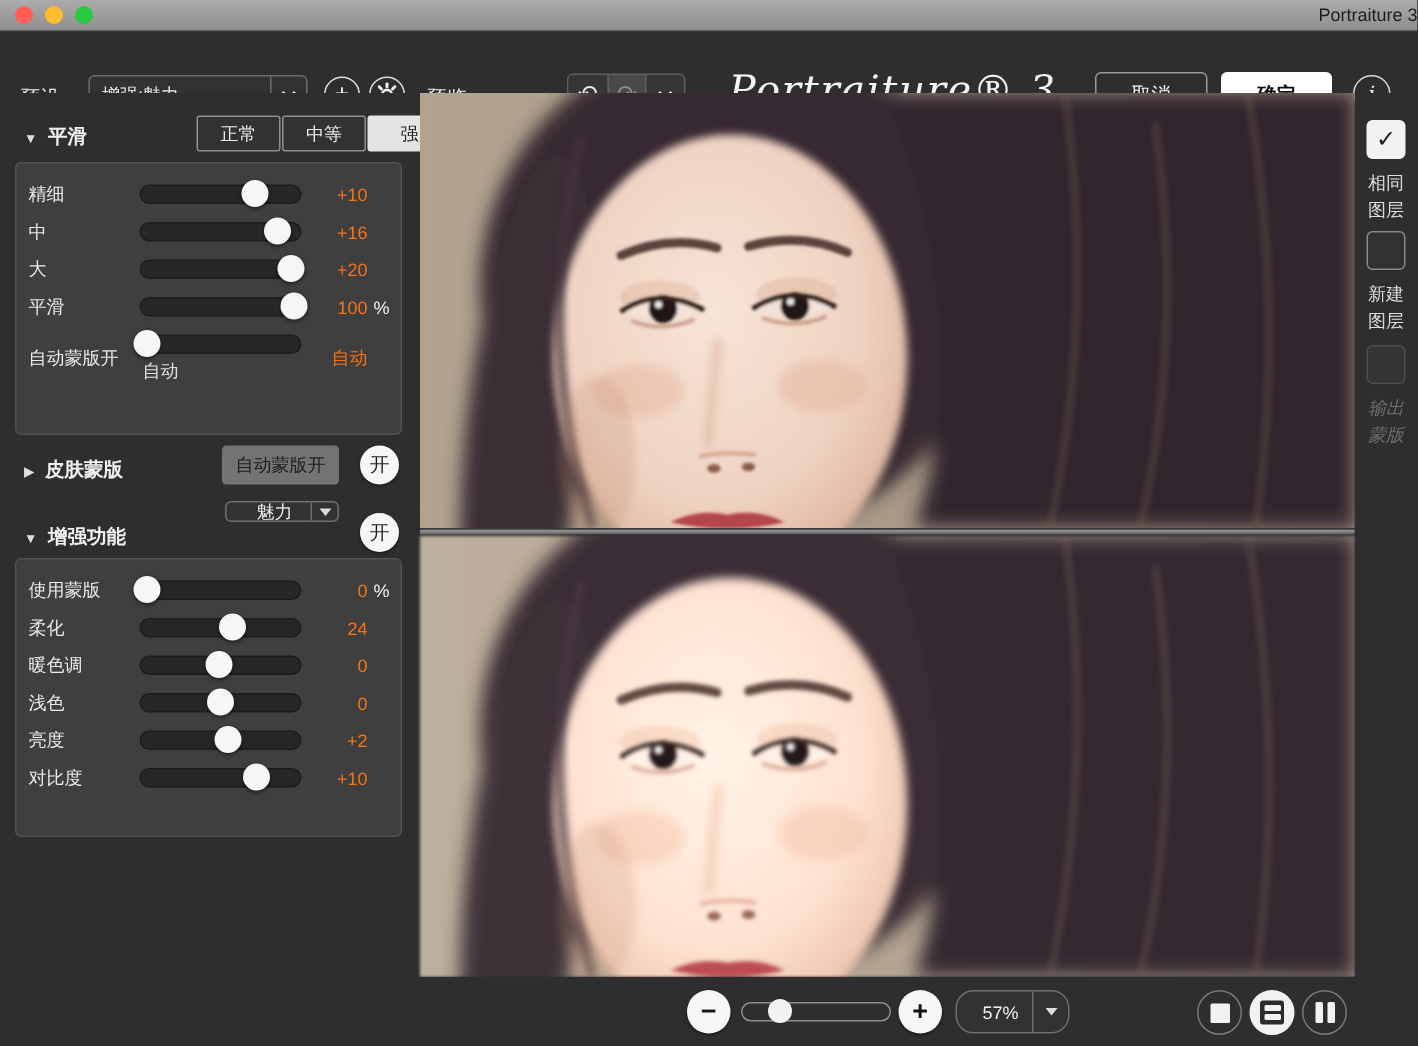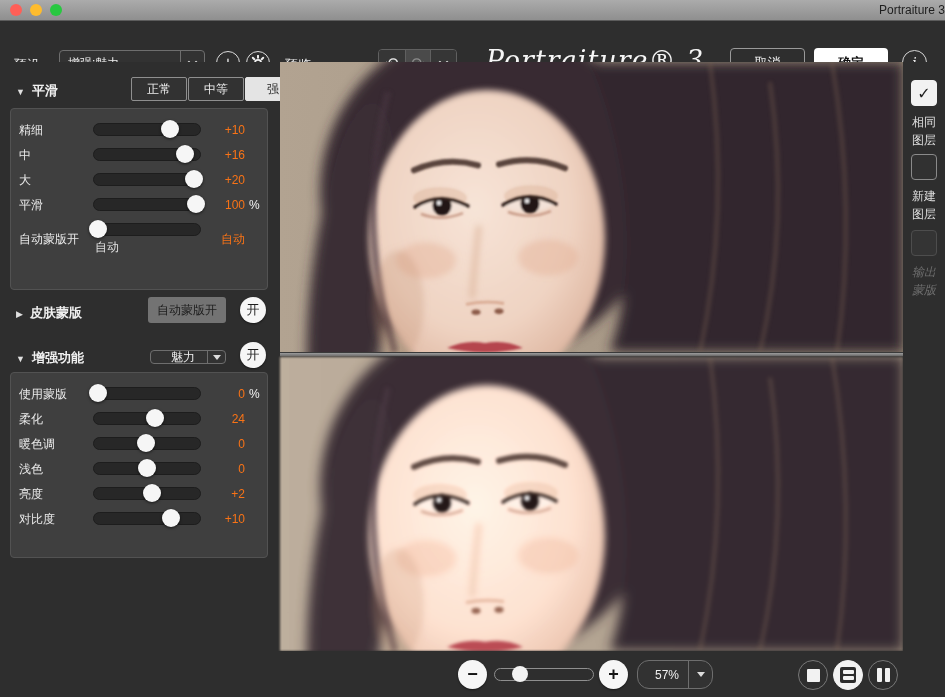--- a/index.html
+++ b/index.html
@@ -294,21 +294,21 @@
 
   <div class="sec-header" style="left:16px; top:242px">
     <span class="tri">▶</span><span>皮肤蒙版</span>
   </div>
   <div class="light-btn" style="left:148px; top:235px; width:78px; height:26px">自动蒙版开</div>
   <div class="toggle-circle" style="left:240px; top:235px">开</div>
 
   <div class="sec-header" style="left:16px; top:287px">
     <span class="tri">▼</span><span>增强功能</span>
   </div>
-  <div class="dropdown" style="left:150px; top:288px; width:76px; height:14px">
+  <div class="dropdown" style="left:150px; top:272px; width:76px; height:14px">
     <span class="dd-text" style="text-align:center">魅力</span>
     <span class="dd-arrow-seg" style="width:18px">
         <span class="tri-down-fill"></span>
       </span>
   </div>
   <div class="toggle-circle" style="left:240px; top:280px">开</div>
 
   <div class="group-box" style="top:310px; height:186px; padding-top:8px" id="enhancement-sliders">
       <div class="slider-row">
         <span class="slider-label">使用蒙版</span>

